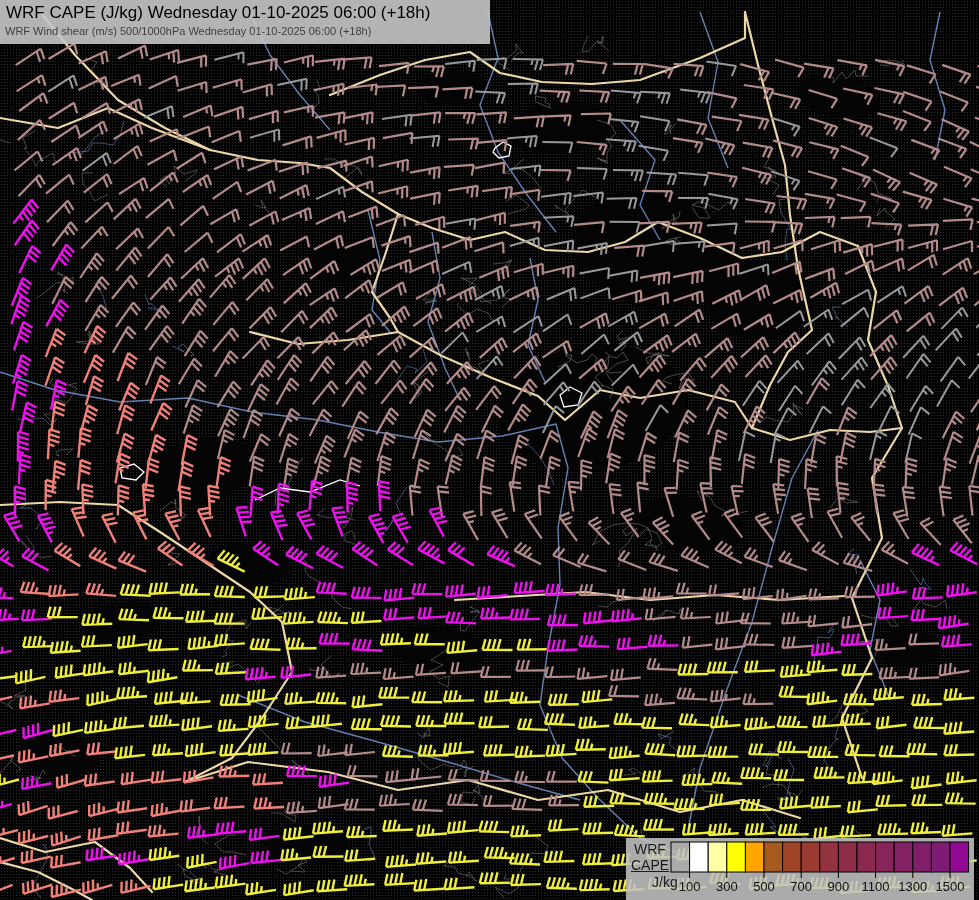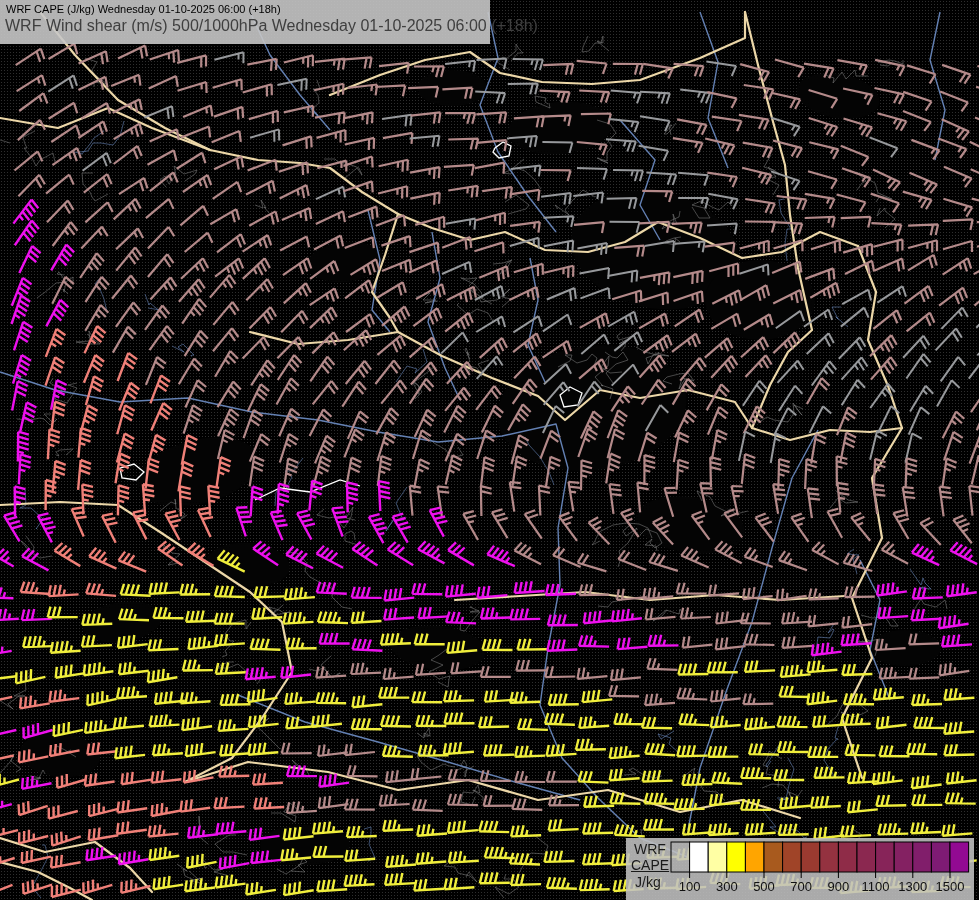--- a/index.html
+++ b/index.html
@@ -9,31 +9,31 @@
     background-image:radial-gradient(circle,#2e2e2e 0.8px,transparent 0.95px);
     background-size:3px 3px;
     font-family:"Liberation Sans",sans-serif;
   }
   .stage svg.map{position:absolute;left:0;top:0;}
   .titlebox{
     position:absolute;left:0;top:0;width:490px;height:44px;
     background:rgba(199,199,199,0.9);
     z-index:5;
   }
-  .titlebox .t1{font-size:11px;color:#000;margin:3px 12px 0 6px;white-space:nowrap;}
-  .titlebox .t2{font-size:16px;color:#3f3f3f;margin:2px 0 8px 5px;white-space:nowrap;}
+  .titlebox .t1{font-size:17px;color:#000;margin:3px 12px 0 6px;white-space:nowrap;}
+  .titlebox .t2{font-size:11px;color:#3f3f3f;margin:2px 0 8px 5px;white-space:nowrap;}
   .legend{
     position:absolute;left:626px;top:838px;width:348px;height:64px;
     background:rgba(193,193,193,0.88);
     z-index:5;
   }
   .legend .lab{position:absolute;font-size:14px;color:#1a1a1a;white-space:nowrap;}
   .legend .lab.l1{left:8px;top:3px;}
   .legend .lab.l2{left:5px;top:19px;text-decoration:underline;}
-  .legend .lab.l3{left:9px;top:36px;}
+  .legend .lab.l3{left:26px;top:36px;}
   .legend svg{position:absolute;left:44px;top:2px;}
 </style>
 </head>
 <body>
 
 <div class="stage">
   <svg class="map" id="map-svg" width="979" height="900" viewBox="0 0 979 900">
     <g id="g-patches">
         <ellipse cx="592" cy="408" rx="95" ry="62" fill="#040404" transform="rotate(-8 592 408)"></ellipse>
         <ellipse cx="655" cy="250" rx="85" ry="58" fill="#040404" transform="rotate(12 655 250)"></ellipse>

